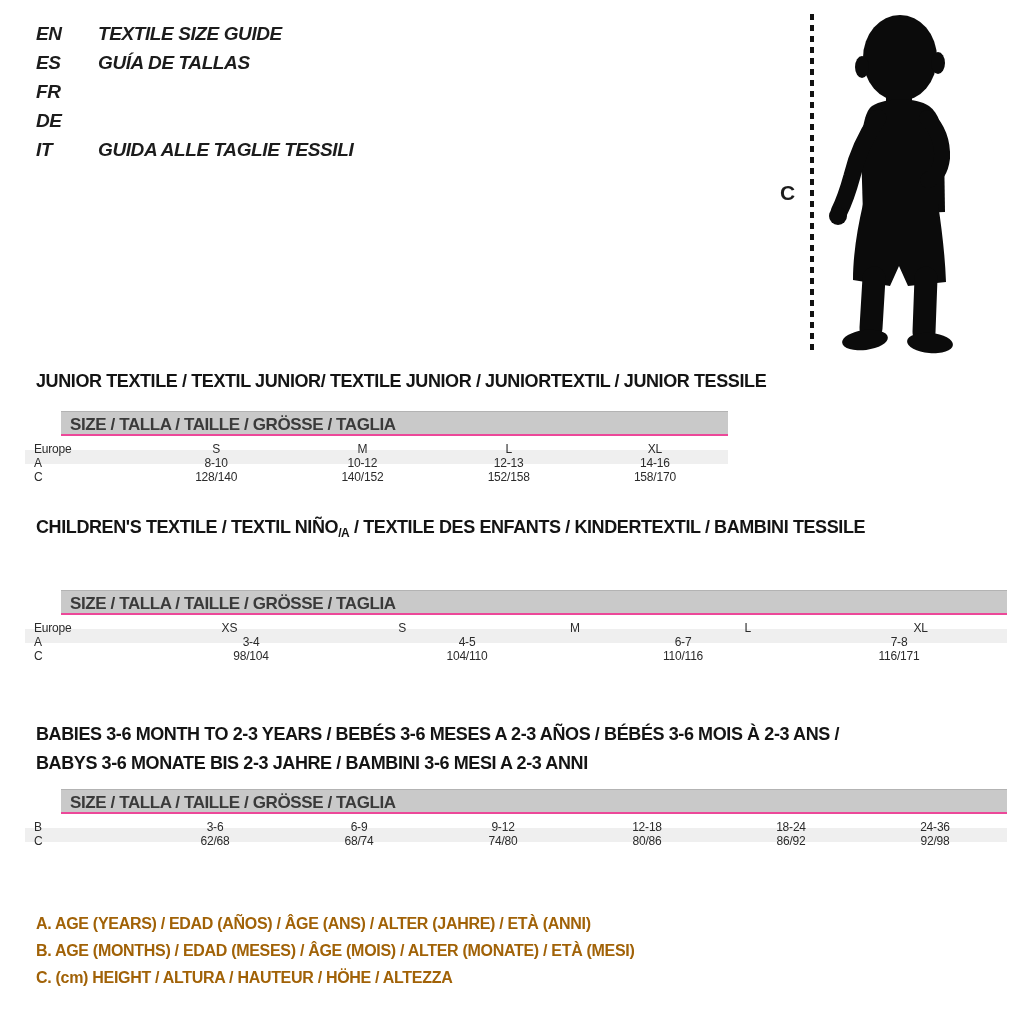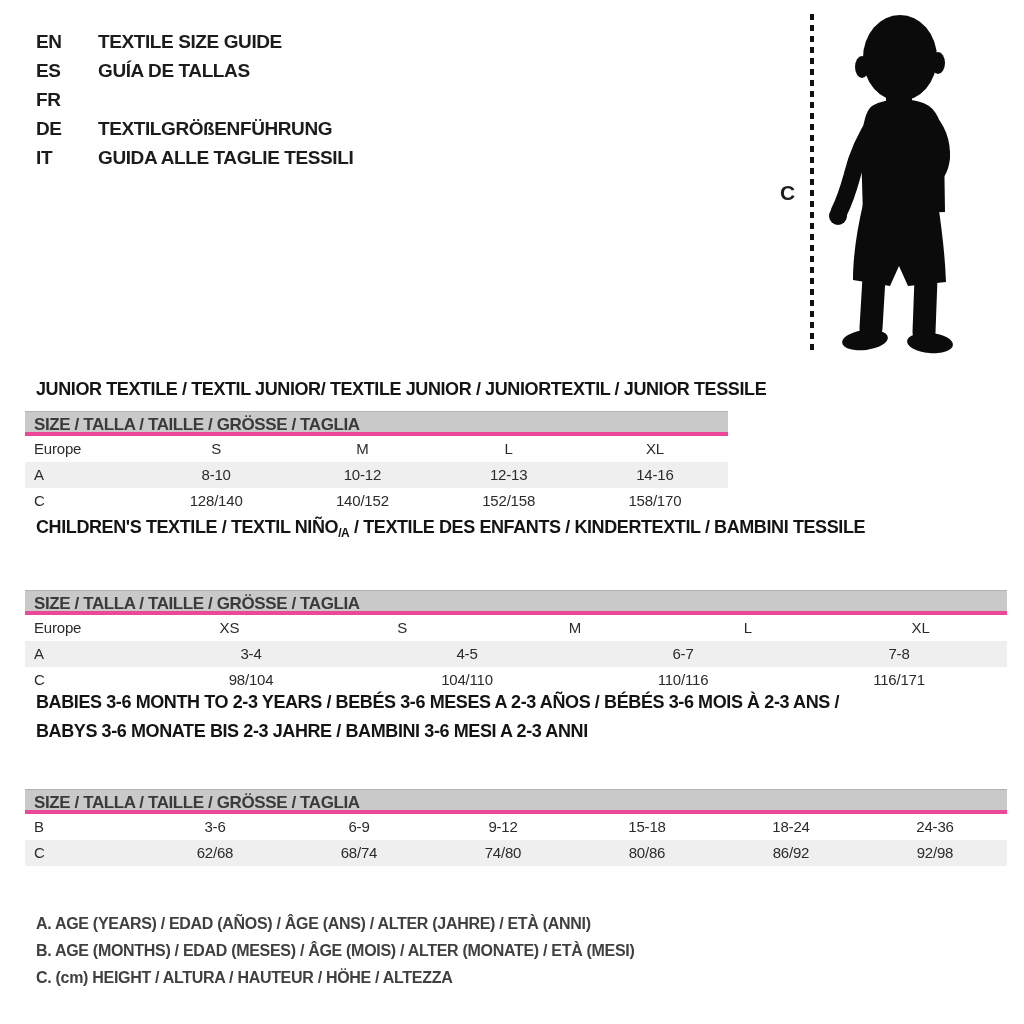--- a/index.html
+++ b/index.html
@@ -1,71 +1,70 @@
 <!DOCTYPE html>
 <html><head>
 <meta charset="utf-8">
 <style>
   html,body{margin:0;padding:0;}
   body{
     width:1024px;height:1024px;position:relative;background:#ffffff;
     font-family:"Liberation Sans", sans-serif;color:#1c1c1c;overflow:hidden;
   }
   
-  .lang-list{position:absolute;left:36px;top:27px;}
+  .lang-list{position:absolute;left:36px;top:19px;font-style:italic;}
   .lang-row{display:flex;font-weight:bold;font-size:19px;line-height:29px;letter-spacing:-0.4px;}
   .lang-code{width:62px;flex:0 0 62px;}
   
   .figure{position:absolute;left:770px;top:0;width:220px;height:370px;}
   .measure-line{
     position:absolute;left:40px;top:14px;width:4px;height:340px;
     background:repeating-linear-gradient(to bottom,#121212 0 6px,transparent 6px 11px);
   }
   .measure-label{position:absolute;left:10px;top:181px;font-weight:bold;font-size:21px;}
   .silhouette{position:absolute;left:56px;top:6px;}
   
   .section-heading{
     position:absolute;left:36px;font-weight:bold;font-size:18px;line-height:21px;
     letter-spacing:-0.4px;white-space:nowrap;color:#141414;
   }
   .section-heading sub{font-size:12px;vertical-align:-4px;}
   
   .tbl{position:absolute;}
   .tbl-header{
     height:25px;line-height:25px;background:#c9c9c9;
-    border-top:1px solid #b3b3b3;border-bottom:4px solid #ec4899;
+    border-top:1px solid #b3b3b3;border-bottom:2px solid #ec4899;
     font-weight:bold;font-size:17px;letter-spacing:-0.4px;color:#3a3a3a;
-    padding-left:9px;box-sizing:border-box;
+    padding-left:9px;box-sizing:border-box;margin-left:36px;
   }
-  .trow{display:flex;height:26px;line-height:26px;font-size:15px;color:#2b2b2b;letter-spacing:-0.2px;justify-content:space-between;}
+  .trow{display:flex;height:14px;line-height:26px;font-size:12px;color:#2b2b2b;letter-spacing:-0.2px;justify-content:space-between;}
   .trow.shaded{background:#efefef;}
   .tcell{flex:1;text-align:center;}
   .tcell.label{flex:0 0 118px;text-align:left;padding-left:9px;box-sizing:border-box;}
   
   .legend{position:absolute;left:36px;top:910px;}
-  .legend-line{font-weight:bold;font-size:16px;line-height:27px;letter-spacing:-0.3px;color:#404040;white-space:nowrap;}
+  .legend-line{font-weight:bold;font-size:16px;line-height:27px;letter-spacing:-0.3px;color:#a16207;white-space:nowrap;}
 </style>
 </head>
 <body>
 
 <div class="lang-list">
   <div class="lang-row">
     <span class="lang-code">EN</span>
     <span class="lang-label">TEXTILE SIZE GUIDE</span>
   </div>
   <div class="lang-row">
     <span class="lang-code">ES</span>
     <span class="lang-label">GUÍA DE TALLAS</span>
   </div>
   <div class="lang-row">
     <span class="lang-code">FR</span>
   </div>
   <div class="lang-row">
     <span class="lang-code">DE</span>
-    <span class="lang-label">TEXTILGRÖßENFÜHRUNG</span>
   </div>
   <div class="lang-row">
     <span class="lang-code">IT</span>
     <span class="lang-label">GUIDA ALLE TAGLIE TESSILI</span>
   </div>
 </div>
 
 <div class="figure">
   <div class="measure-line"></div>
   <div class="measure-label">C</div>
@@ -89,21 +88,21 @@
 
       <path d="M48,272 L45,322" fill="none" stroke="#0b0b0b" stroke-width="23" stroke-linecap="round"></path>
       <path d="M100,272 L98,326" fill="none" stroke="#0b0b0b" stroke-width="23" stroke-linecap="round"></path>
 
       <ellipse cx="39" cy="334" rx="23" ry="10" transform="rotate(-7 39 334)"></ellipse>
       <ellipse cx="104" cy="337" rx="23" ry="10" transform="rotate(5 104 337)"></ellipse>
     </g>
   </svg>
 </div>
 
-<div class="section-heading" style="top:379px;">JUNIOR TEXTILE / TEXTIL JUNIOR/ TEXTILE JUNIOR / JUNIORTEXTIL / JUNIOR TESSILE</div>
+<div class="section-heading" style="top:371px;">JUNIOR TEXTILE / TEXTIL JUNIOR/ TEXTILE JUNIOR / JUNIORTEXTIL / JUNIOR TESSILE</div>
 
 <div class="tbl" style="left:25px;top:411px;width:703px;">
   <div class="tbl-header">SIZE / TALLA / TAILLE / GRÖSSE / TAGLIA</div>
   <div class="trow">
     <div class="tcell label">Europe</div>
     <div class="tcell">S</div>
     <div class="tcell">M</div>
     <div class="tcell">L</div>
     <div class="tcell">XL</div>
   </div>
@@ -146,33 +145,33 @@
   </div>
   <div class="trow">
     <div class="tcell label">C</div>
     <div class="tcell">98/104</div>
     <div class="tcell">104/110</div>
     <div class="tcell">110/116</div>
     <div class="tcell">116/171</div>
   </div>
 </div>
 
-<div class="section-heading" style="top:692px;">
+<div class="section-heading" style="top:724px;">
   <div>BABIES 3-6 MONTH TO 2-3 YEARS / BEBÉS 3-6 MESES A 2-3 AÑOS / BÉBÉS 3-6 MOIS À 2-3 ANS /</div>
   <div style="margin-top:8px;">BABYS 3-6 MONATE BIS 2-3 JAHRE / BAMBINI 3-6 MESI A 2-3 ANNI</div>
 </div>
 
 <div class="tbl" style="left:25px;top:789px;width:982px;">
   <div class="tbl-header">SIZE / TALLA / TAILLE / GRÖSSE / TAGLIA</div>
   <div class="trow">
     <div class="tcell label">B</div>
     <div class="tcell">3-6</div>
     <div class="tcell">6-9</div>
     <div class="tcell">9-12</div>
-    <div class="tcell">15-18</div>
+    <div class="tcell">12-18</div>
     <div class="tcell">18-24</div>
     <div class="tcell">24-36</div>
   </div>
   <div class="trow shaded">
     <div class="tcell label">C</div>
     <div class="tcell">62/68</div>
     <div class="tcell">68/74</div>
     <div class="tcell">74/80</div>
     <div class="tcell">80/86</div>
     <div class="tcell">86/92</div>

